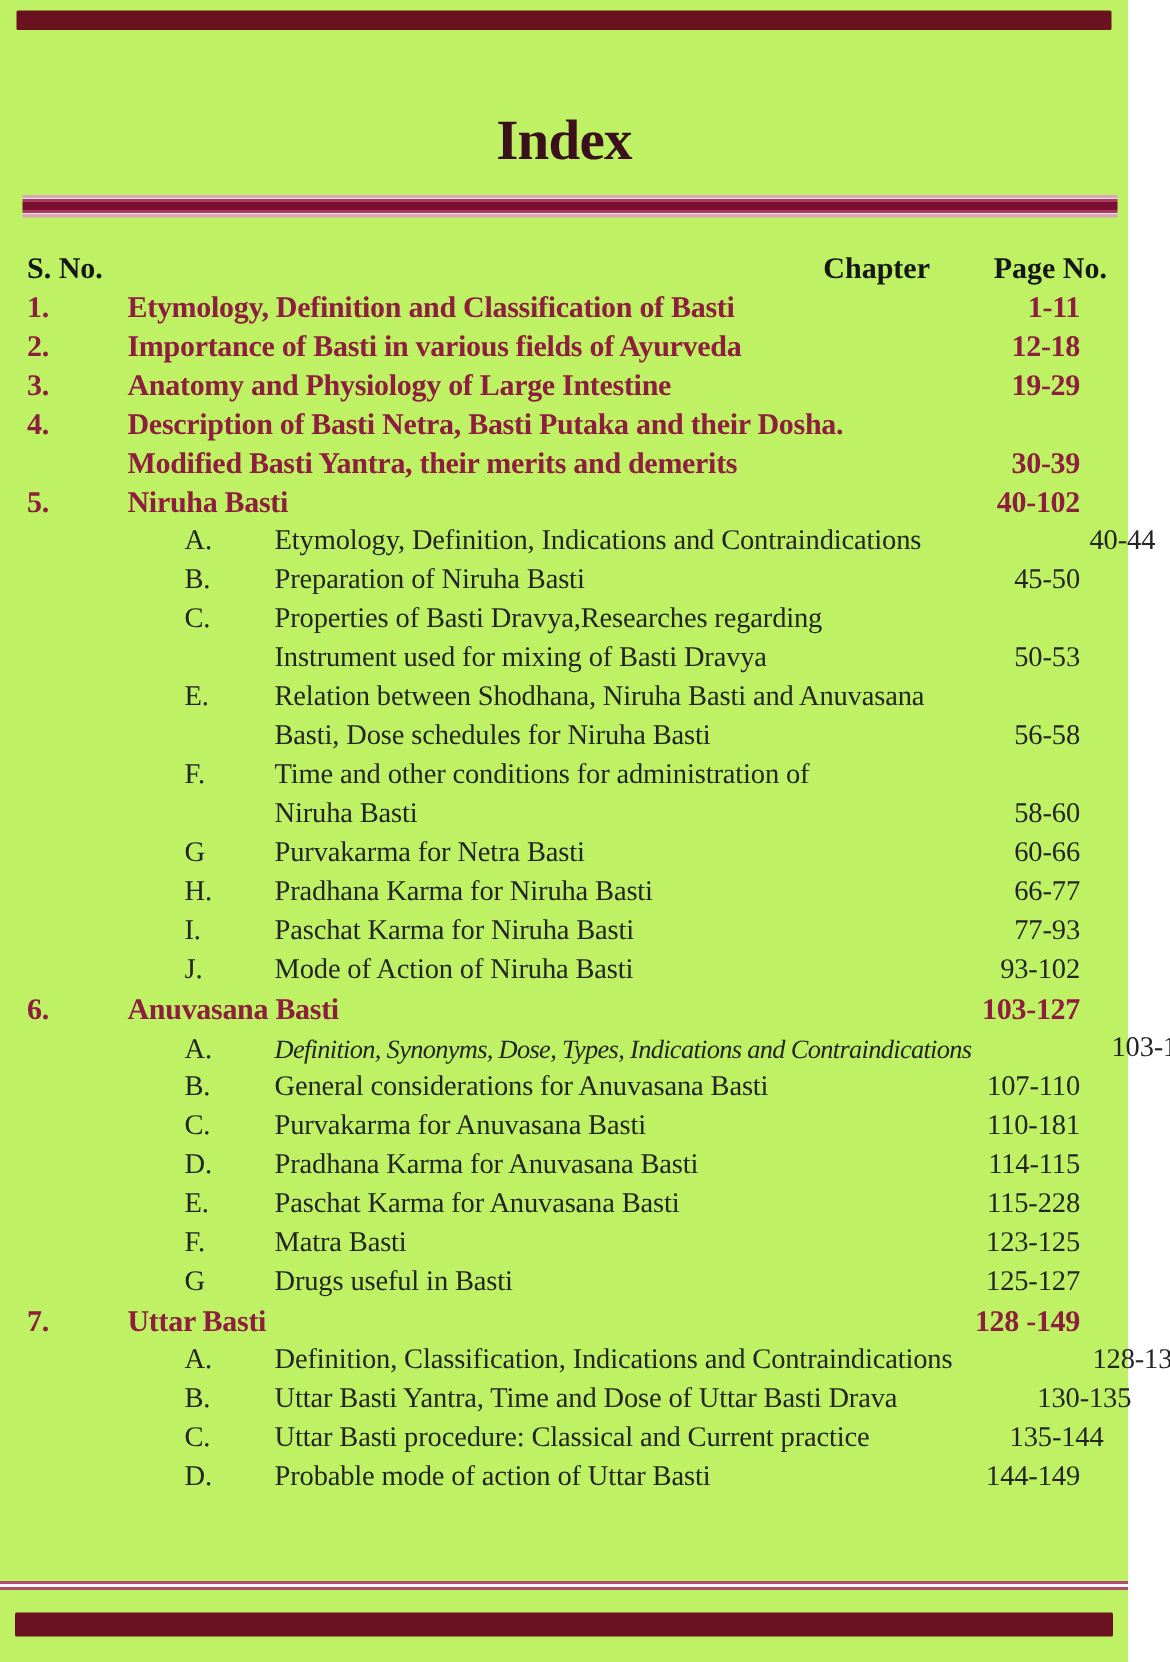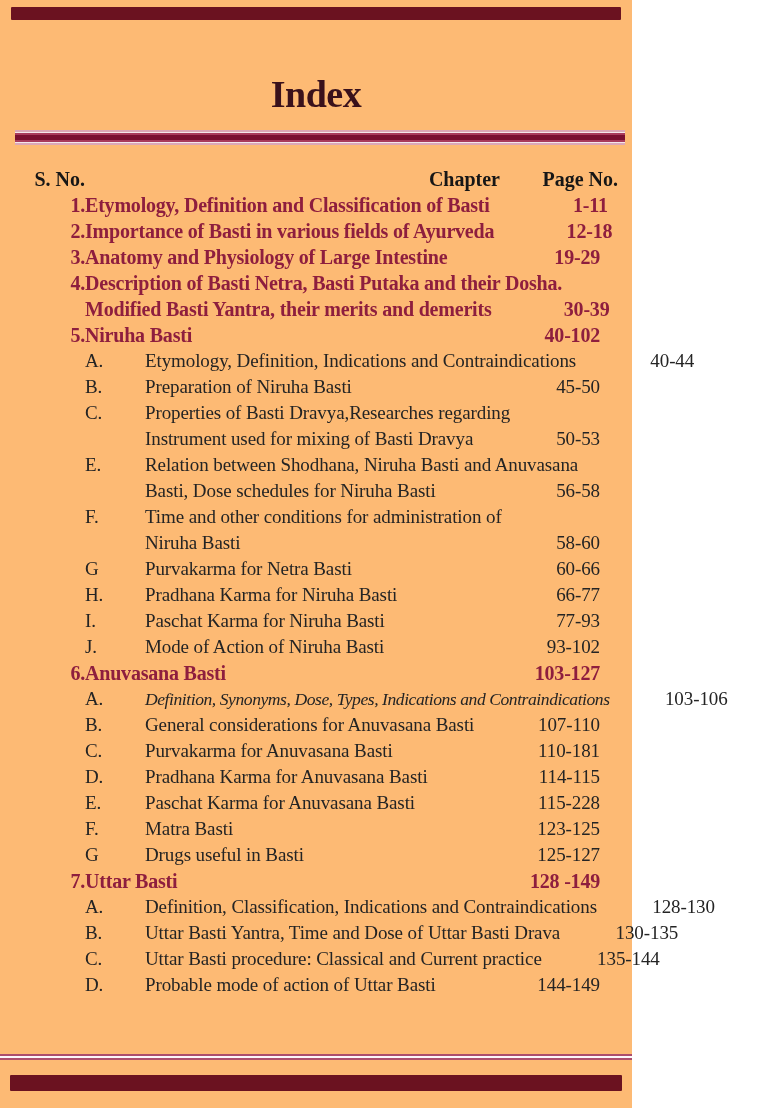--- a/index.html
+++ b/index.html
@@ -2,21 +2,21 @@
 <html><head>
 <meta charset="utf-8">
 <style>
   html, body { margin: 0; padding: 0; }
   body {
     width: 780px; height: 1108px;
     background: #ffffff;
     font-family: "Liberation Serif", serif;
     overflow: hidden;
   }
-  .page { position: relative; width: 632px; height: 1108px; background: #fdba74; }
+  .page { position: relative; width: 752px; height: 1108px; background: #bef264; }
 
   .top-bar {
     position: absolute; left: 11px; right: 11px; top: 7px; height: 13px;
     background: #6b1220; border-radius: 1px;
   }
 
   .title {
     position: absolute; top: 72px; left: 0; right: 0; margin: 0;
     text-align: center;
     font-size: 38px; font-weight: bold; letter-spacing: -0.5px;
@@ -38,36 +38,36 @@
 
   .row {
     display: grid;
     grid-template-columns: 67px 1fr 118px;
     padding: 0 32px 0 18px;
     height: 26px;
     font-size: 19px; line-height: 26px;
     color: #222222;
     white-space: nowrap;
   }
-  .c-no { text-align: right; }
+  .c-no { text-align: left; }
   .c-pages { text-align: right; }
   .c-letter { display: inline-block; width: 60px; }
 
   .header-row {
     position: absolute; left: 0; right: 0; top: 166px;
     padding-right: 14px;
     font-weight: bold; color: #161616; font-size: 20px;
   }
   .header-row .c-center { text-align: right; }
 
   .toc { position: absolute; left: 0; right: 0; top: 192px; }
 
   .row.chapter { font-weight: bold; color: #8e1e3e; font-size: 20px; letter-spacing: -0.2px; }
 
-  .row.sub { color: #242424; letter-spacing: -0.1px; }
+  .row.sub { color: #242424; letter-spacing: -0.1px; gap: 38px; }
   .row.sub .c-no { visibility: hidden; }
 
   .row.tight .c-text { font-size: 17.6px; letter-spacing: -0.45px; font-style: italic; }
 
   .bottom-rule {
     position: absolute; left: 0; right: 0; top: 1054px; height: 6px;
     border-top: 2px solid #ad4e6c;
     border-bottom: 2px solid #ad4e6c;
     box-sizing: border-box;
     background: #fdf7f9;

